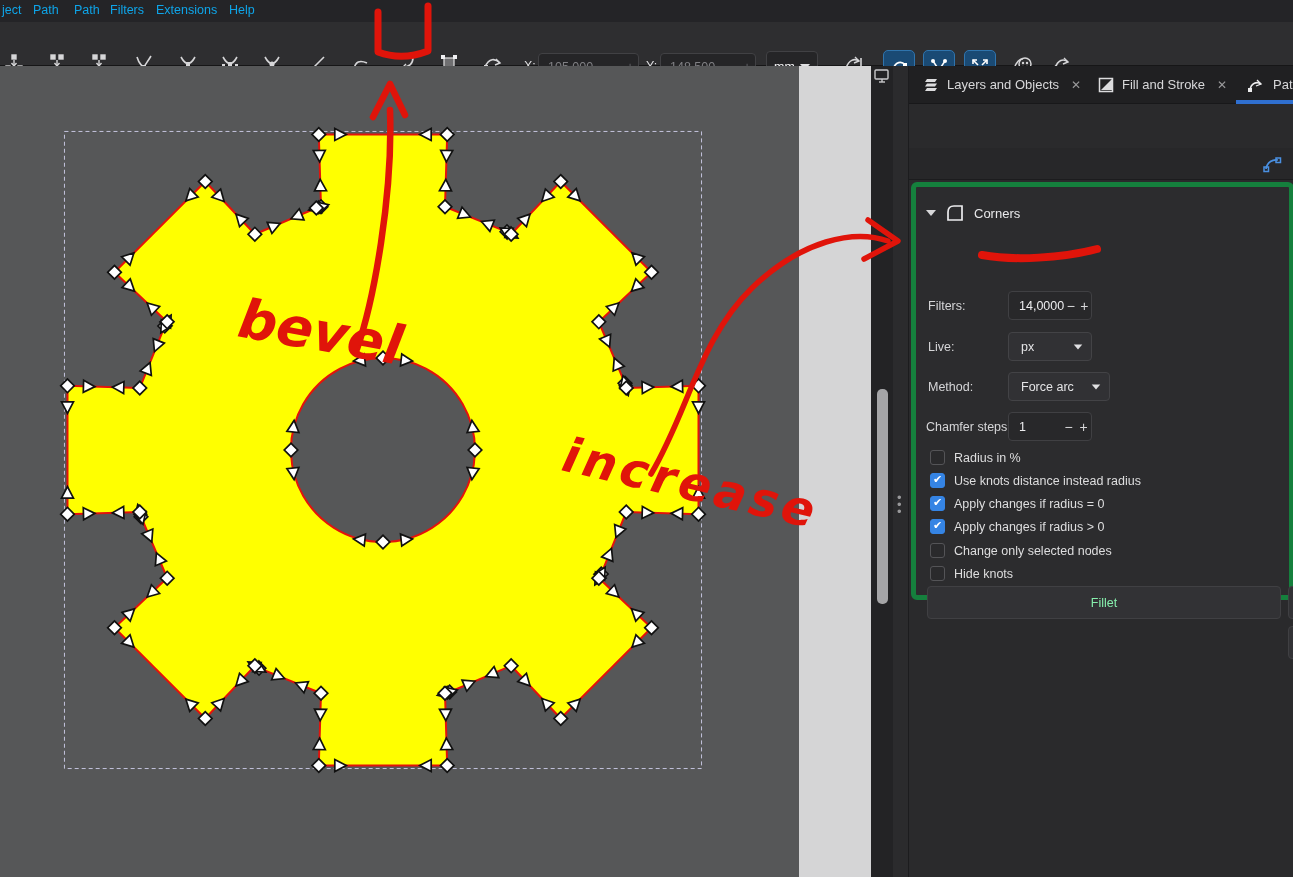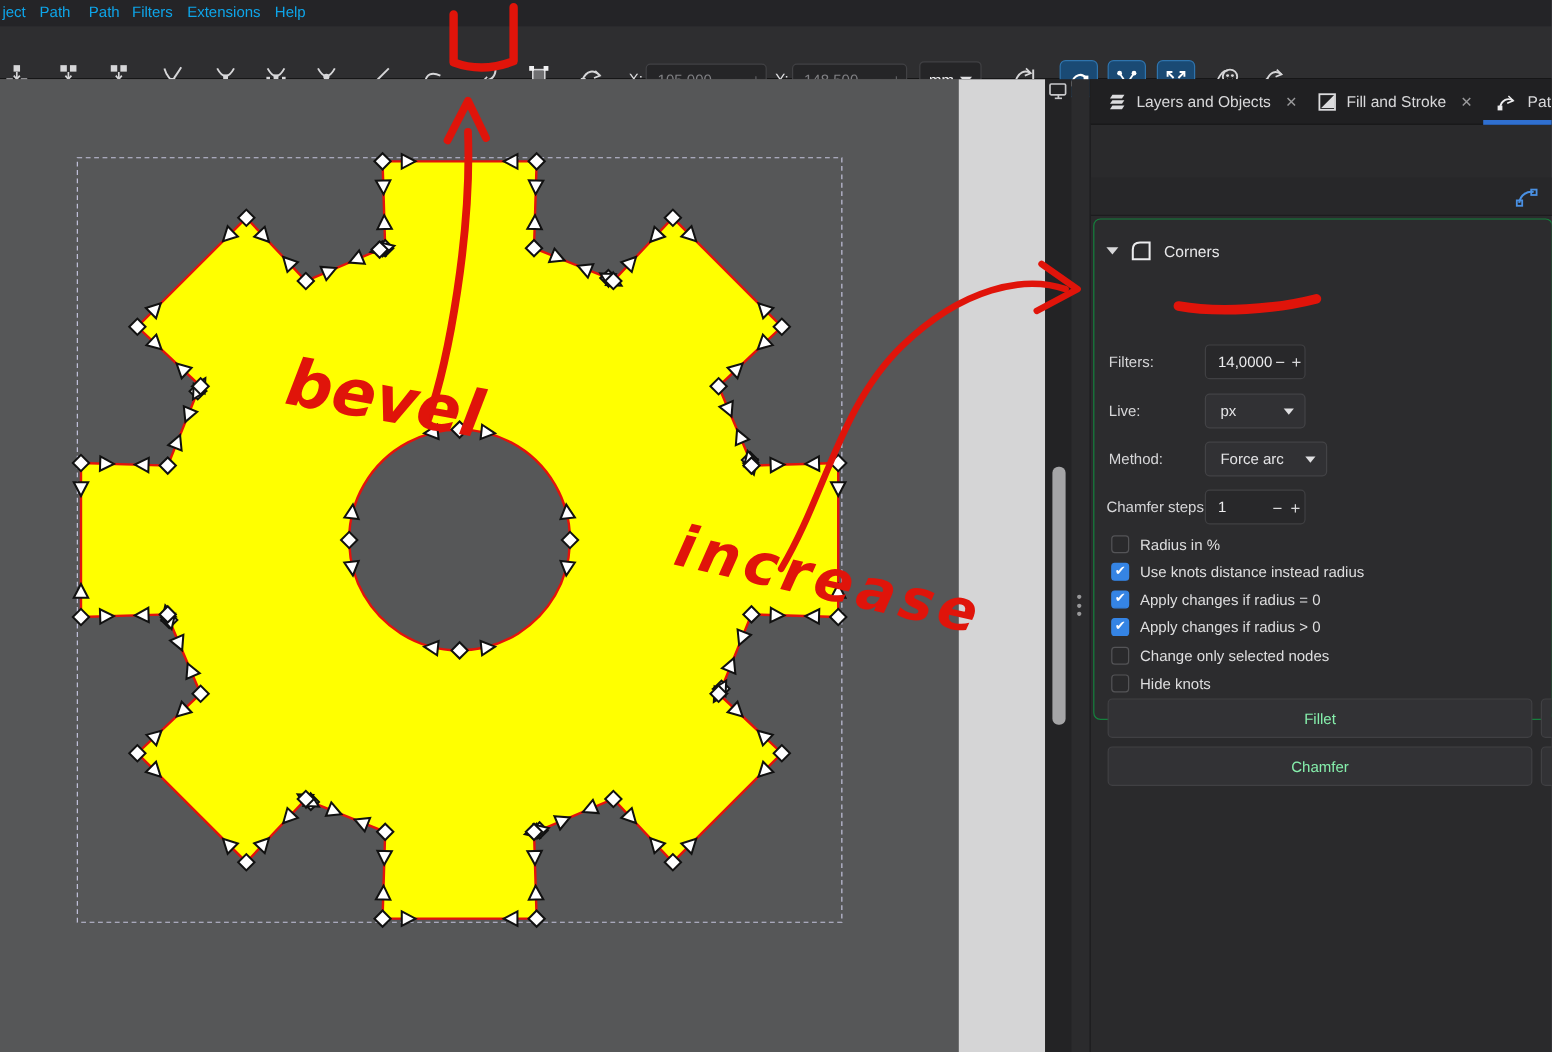--- a/index.html
+++ b/index.html
@@ -33,21 +33,21 @@
   .panel { position:absolute; left:908px; top:66px; width:385px; height:811px; background:#2a2a2c; border-left:1px solid #1c1c1e; }
   .tabbar { position:absolute; left:0; top:0; width:385px; height:38px; background:#202022; border-bottom:1px solid #18181a; }
   .tab { position:absolute; top:0; height:37px; display:flex; align-items:center; gap:8px; font-size:13px; color:#d8d8da; padding:14px 6px; }
   .tab .close { color:#9a9a9c; font-size:12px; margin-left:4px; }
   .tab-underline { position:absolute; left:327px; top:34px; width:58px; height:4px; background:#2f6fd0; }
   .searchrow { position:absolute; left:0; top:38px; width:385px; height:44px; background:#232325; }
   .searchbox { position:absolute; left:6px; top:7px; width:374px; height:31px; background:#29292b; border:1px solid #39393c; border-radius:6px; display:flex; align-items:center; }
   .searchbox .ph { font-size:13px; color:#8e8e91; margin-left:8px; }
   .lperow { position:absolute; left:0; top:82px; width:385px; height:32px; background:#272729; border-bottom:1px solid #1c1c1e; }
 
-  .lpebox { position:absolute; left:2px; top:116px; width:383px; height:418px; background:#2c2c2e; border:1px solid #15803d; border-radius:6px; }
+  .lpebox { position:absolute; left:2px; top:116px; width:383px; height:418px; background:#2c2c2e; border:5px solid #15803d; border-radius:6px; }
   .exphdr { position:absolute; left:10px; top:16px; display:flex; align-items:center; gap:8px; }
   .exptri { width:0; height:0; border-left:5px solid transparent; border-right:5px solid transparent; border-top:6px solid #d8d8da; }
   .exphdr .t { font-size:13px; color:#e8e8ea; }
   .rowlbl { position:absolute; left:12px; font-size:12.5px; color:#d6d6d8; }
   .valbox { position:absolute; left:92px; width:84px; height:29px; background:#28282a; border:1px solid #404043; border-radius:4px; display:flex; align-items:center; font-size:12.5px; color:#ececee; }
   .valbox .val { padding-left:10px; flex:1; }
   .valbox .spin { width:15px; text-align:center; color:#d8d8da; font-size:14px; }
   .dropbox { position:absolute; left:92px; width:84px; height:29px; background:#313134; border:1px solid #434346; border-radius:4px; display:flex; align-items:center; font-size:12.5px; color:#e4e4e6; }
   .dropbox .val { padding-left:12px; flex:1; }
   .dropbox .dda { margin-right:8px; transform:scale(.85); }
@@ -469,21 +469,20 @@
     <div class="cbrow" style="top:355px">
       <span class="cb"></span>
       <span class="lbl">Change only selected nodes</span>
     </div>
     <div class="cbrow" style="top:378px">
       <span class="cb"></span>
       <span class="lbl">Hide knots</span>
     </div>
 
     <div class="bigbtn" style="top:399px">Fillet</div>
-    <div class="bigbtn" style="top:439px">Chamfer</div>
     <div class="bigbtn cut" style="top:399px"></div>
     <div class="bigbtn cut" style="top:439px"></div>
   </div>
 </div>
 
 <svg class="overlay" width="1293" height="877" viewBox="0 0 1293 877">
   <g stroke="#e0140a" fill="none" stroke-linecap="round" stroke-linejoin="round">
 
     <path d="M378,12 L378,52 Q402,61 428,51 L428,6" stroke-width="7"></path>
 

